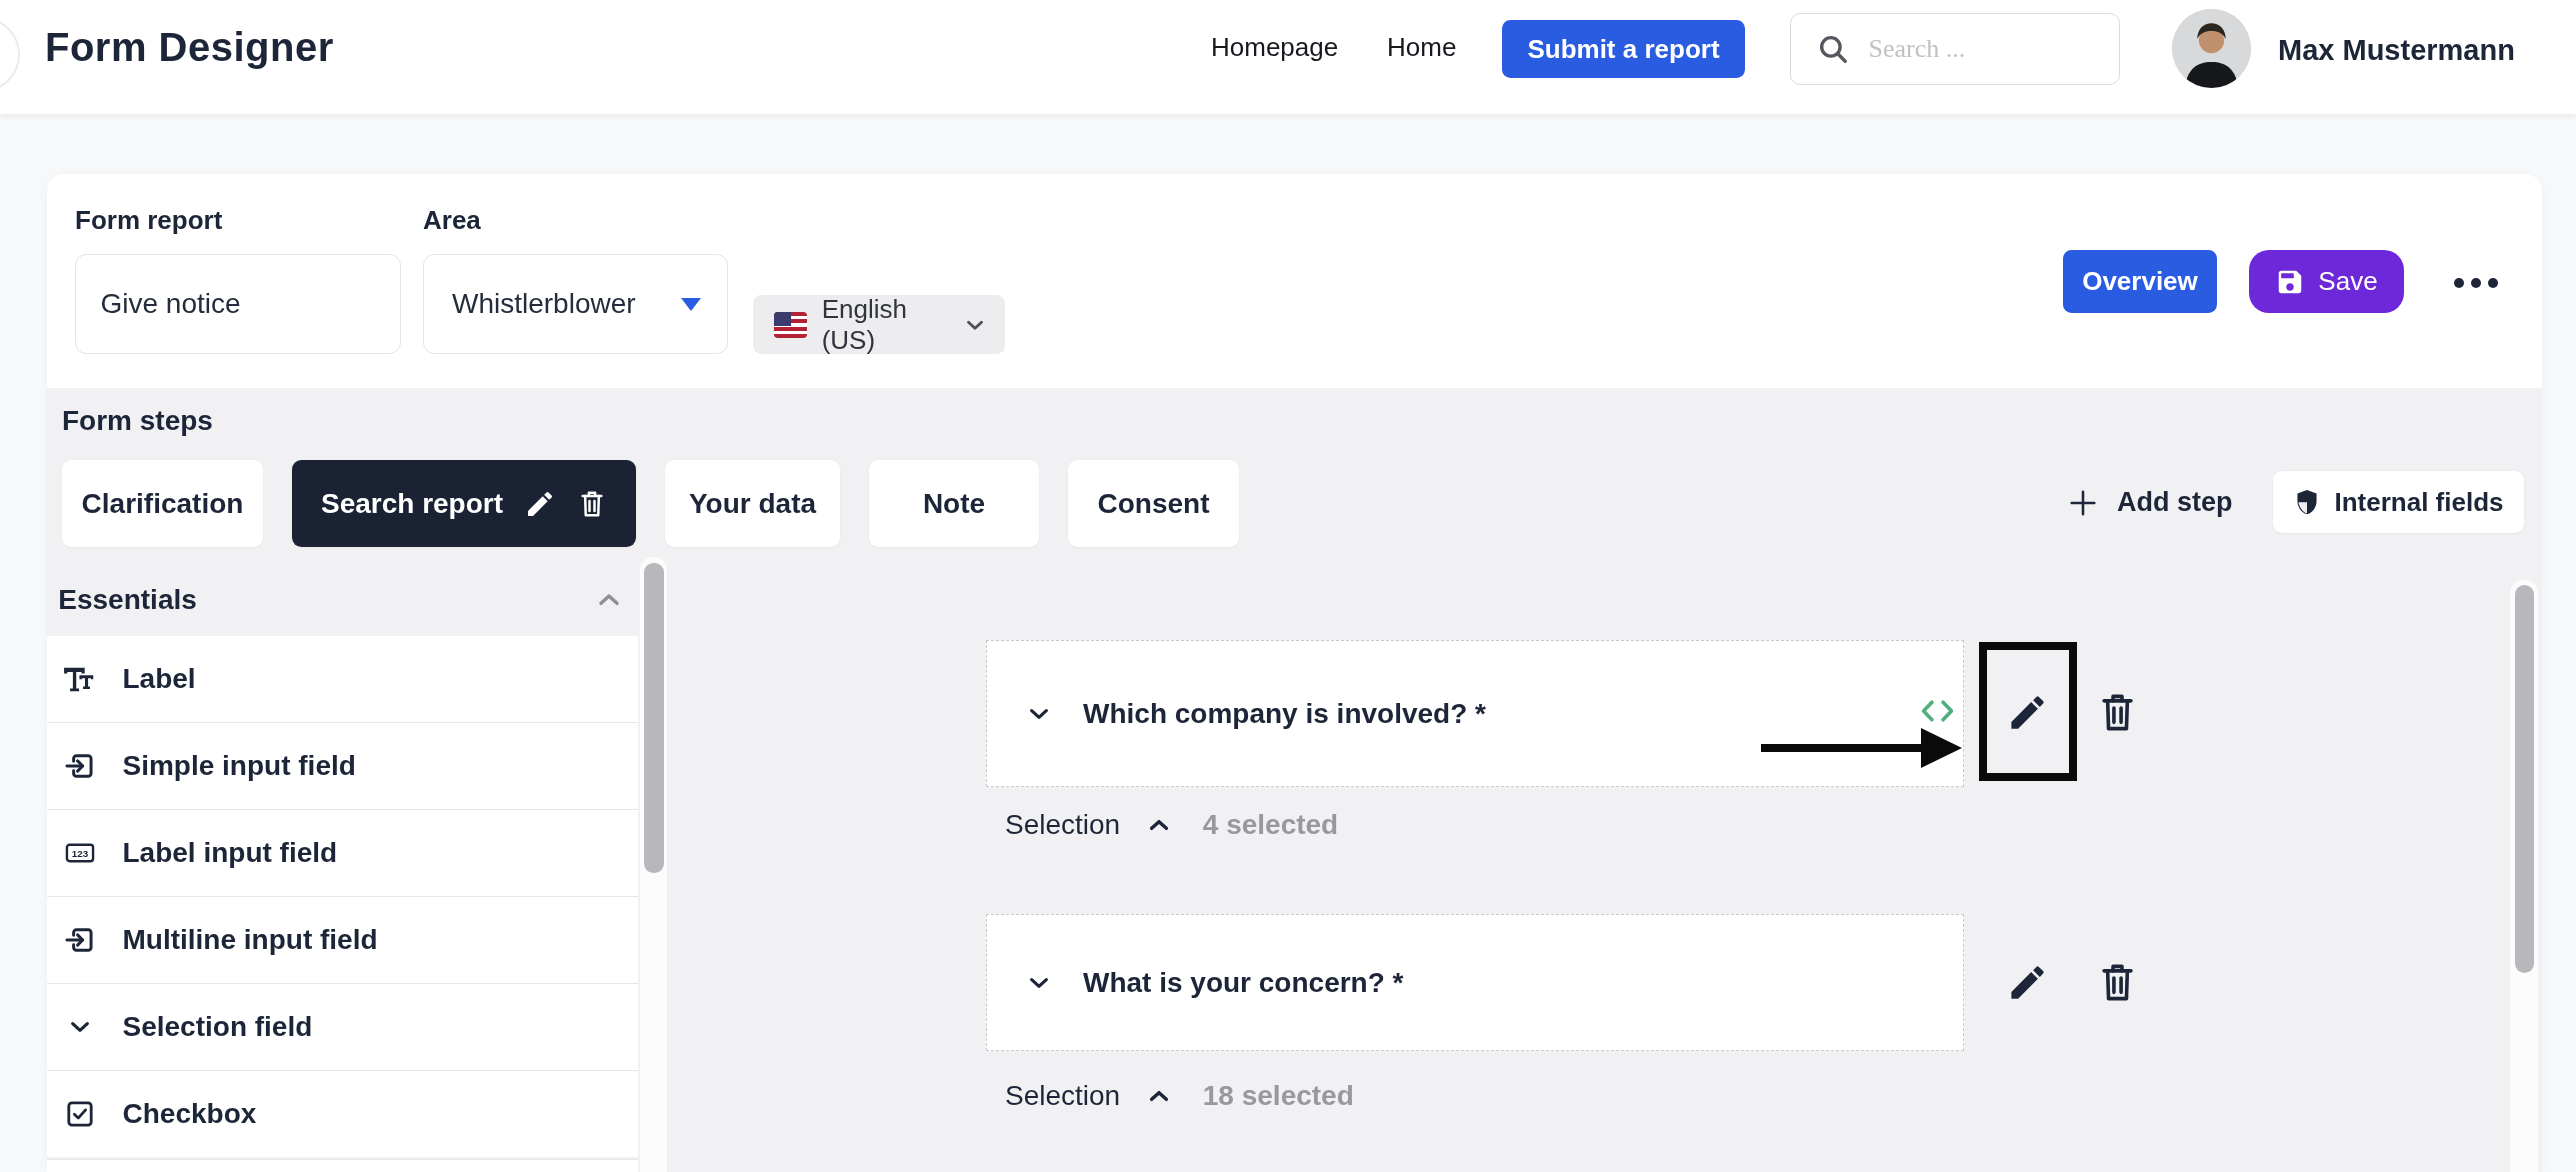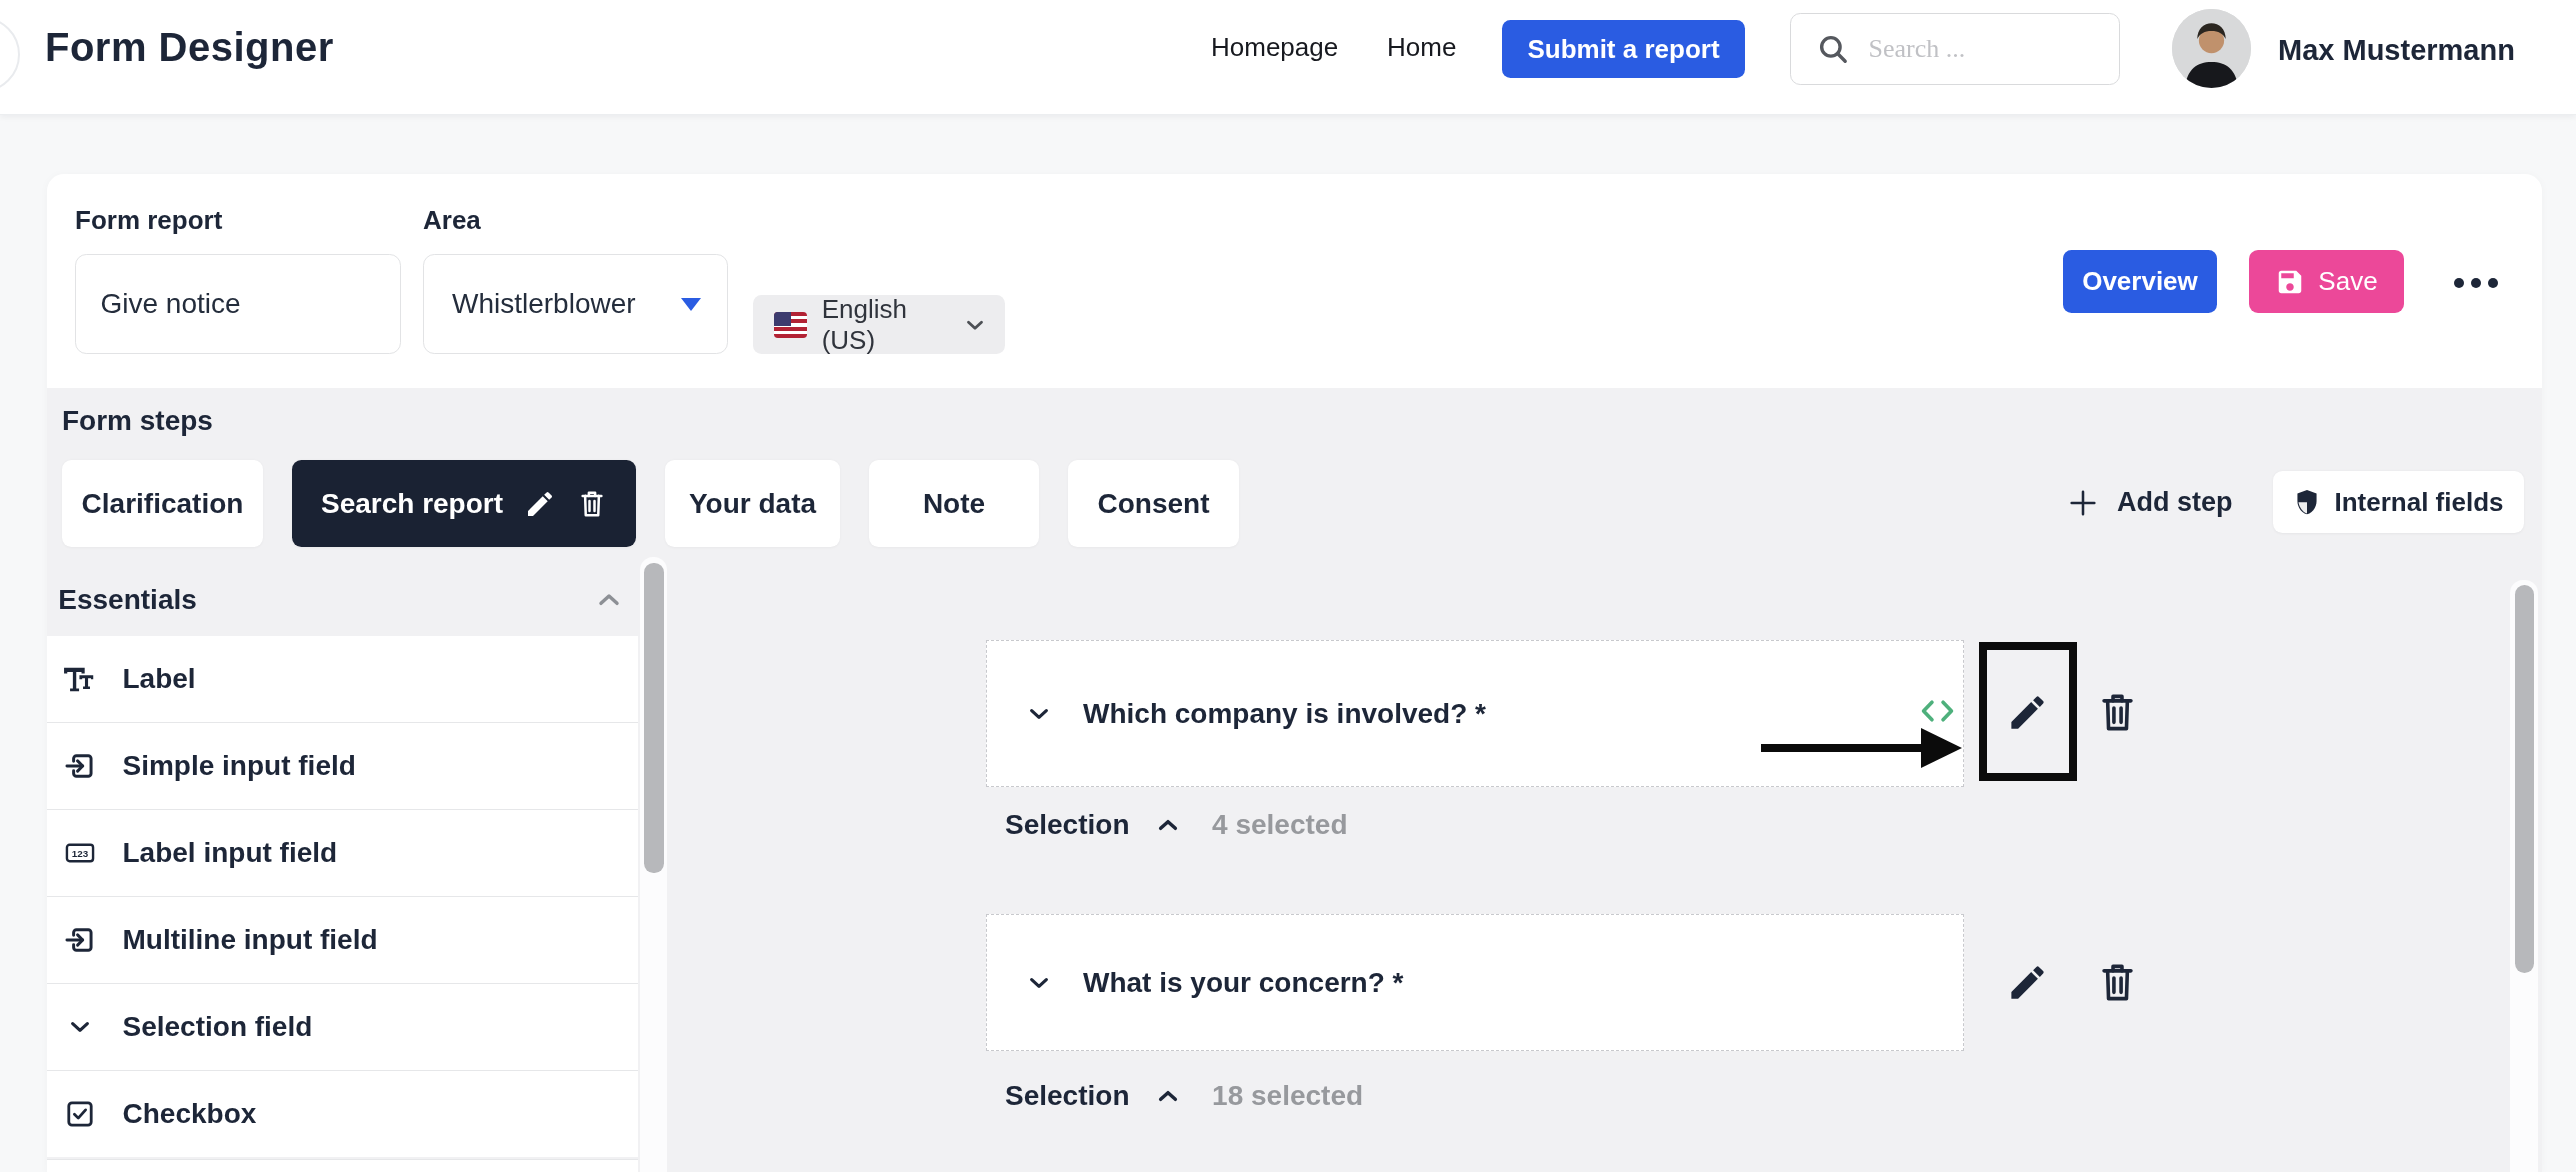--- a/index.html
+++ b/index.html
@@ -44,22 +44,22 @@
                   border-left:10.3px solid transparent; border-right:10.3px solid transparent;
                   border-top:13px solid #2a5ce2; }
   .lang-chip { left:753px; top:295px; width:252px; height:59px; background:#ededef;
                border-radius:8.5px; display:flex; align-items:center; padding:0 17px 0 21px;
                cursor:pointer; }
   .flag { width:38px; height:26px; border-radius:3.8px; overflow:hidden; position:relative;
           background:linear-gradient(#b22234 0 14.3%, #fff 14.3% 28.6%, #b22234 28.6% 42.9%,
                      #fff 42.9% 57.2%, #b22234 57.2% 71.5%, #fff 71.5% 85.8%, #b22234 85.8%); }
   .flag .canton { position:absolute; left:0; top:0; width:17px; height:14px; background:#3c3b6e; }
   .lang-label { font-size:26px; color:#30343c; margin:0 15px 0 15px; }
-  .btn-green { left:2249px; top:250px; width:155px; height:63px; background:#ec4899; color:#fff;
-               border:none; border-radius:9px; display:flex; align-items:center; justify-content:center;
+  .btn-green { left:2249px; top:250px; width:155px; height:63px; background:#6d28d9; color:#fff;
+               border:none; border-radius:20px; display:flex; align-items:center; justify-content:center;
                gap:13px; font-size:26px; font-weight:500; font-family:inherit; cursor:pointer; }
   .dots { left:2454px; top:278px; display:flex; gap:6.6px; cursor:pointer; }
   .dots i { width:10.3px; height:10.3px; border-radius:50%; background:#1d2638; }
 
   
   .gray-section { left:47px; top:388px; width:2495px; height:785px; background:#f1f1f3; }
   .section-title { left:62px; top:405px; font-size:28px; font-weight:700; }
   .steps-row { left:62px; top:460px; height:87px; display:flex; gap:29px; }
   .step-btn { height:87px; background:#ffffff; border-radius:9.4px; display:flex;
               align-items:center; justify-content:center; gap:21px;
@@ -89,21 +89,21 @@
                   border-top:1.9px solid #e6e7e9; }
   .sb-track { background:#fcfcfd; border-radius:13px 13px 0 0; }
   .sb-thumb { background:#b7b8bb; border-radius:9.4px; cursor:grab; }
 
   
   .canvas-box { width:978px; background:#ffffff; border:1.9px dashed #c8c9cd; border-radius:0;
                 display:flex; align-items:center; padding-left:36px; }
   .canvas-box .chev { color:#1d2638; display:flex; }
   .canvas-title { margin-left:28px; font-size:28px; font-weight:700; }
   .row-meta { display:flex; align-items:center; }
-  .meta-type { font-size:28px; font-weight:700; }
+  .meta-type { font-size:28px; font-weight:400; }
   .meta-count { font-size:28px; color:#97999d; font-weight:600; }
   .icon-btn { position:absolute; display:flex; align-items:center; justify-content:center;
               color:#1d2638; cursor:pointer; }
   .annot-rect { border:8.5px solid #0b0b0b; background:transparent; z-index:6; }
   .annot-line { background:#0b0b0b; z-index:6; }
   .annot-head { width:0; height:0; border-top:20px solid transparent;
                 border-bottom:20px solid transparent; border-left:41px solid #0b0b0b; z-index:6; }
   svg { display:block; }
 </style>
 </head>

